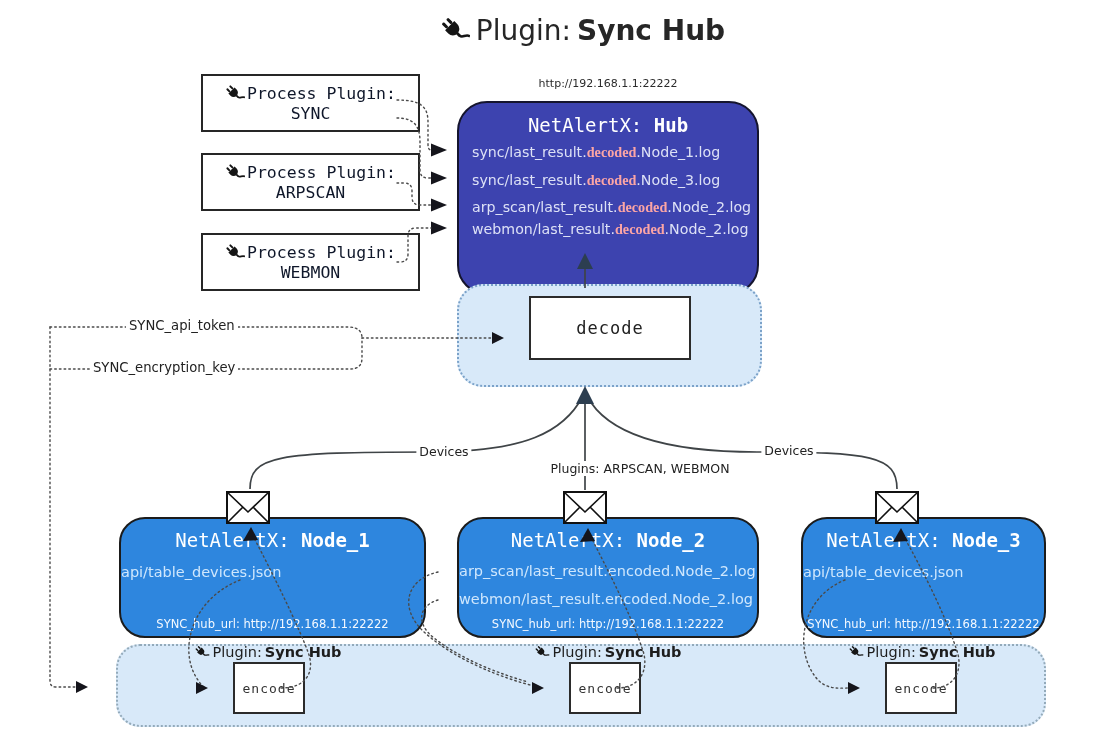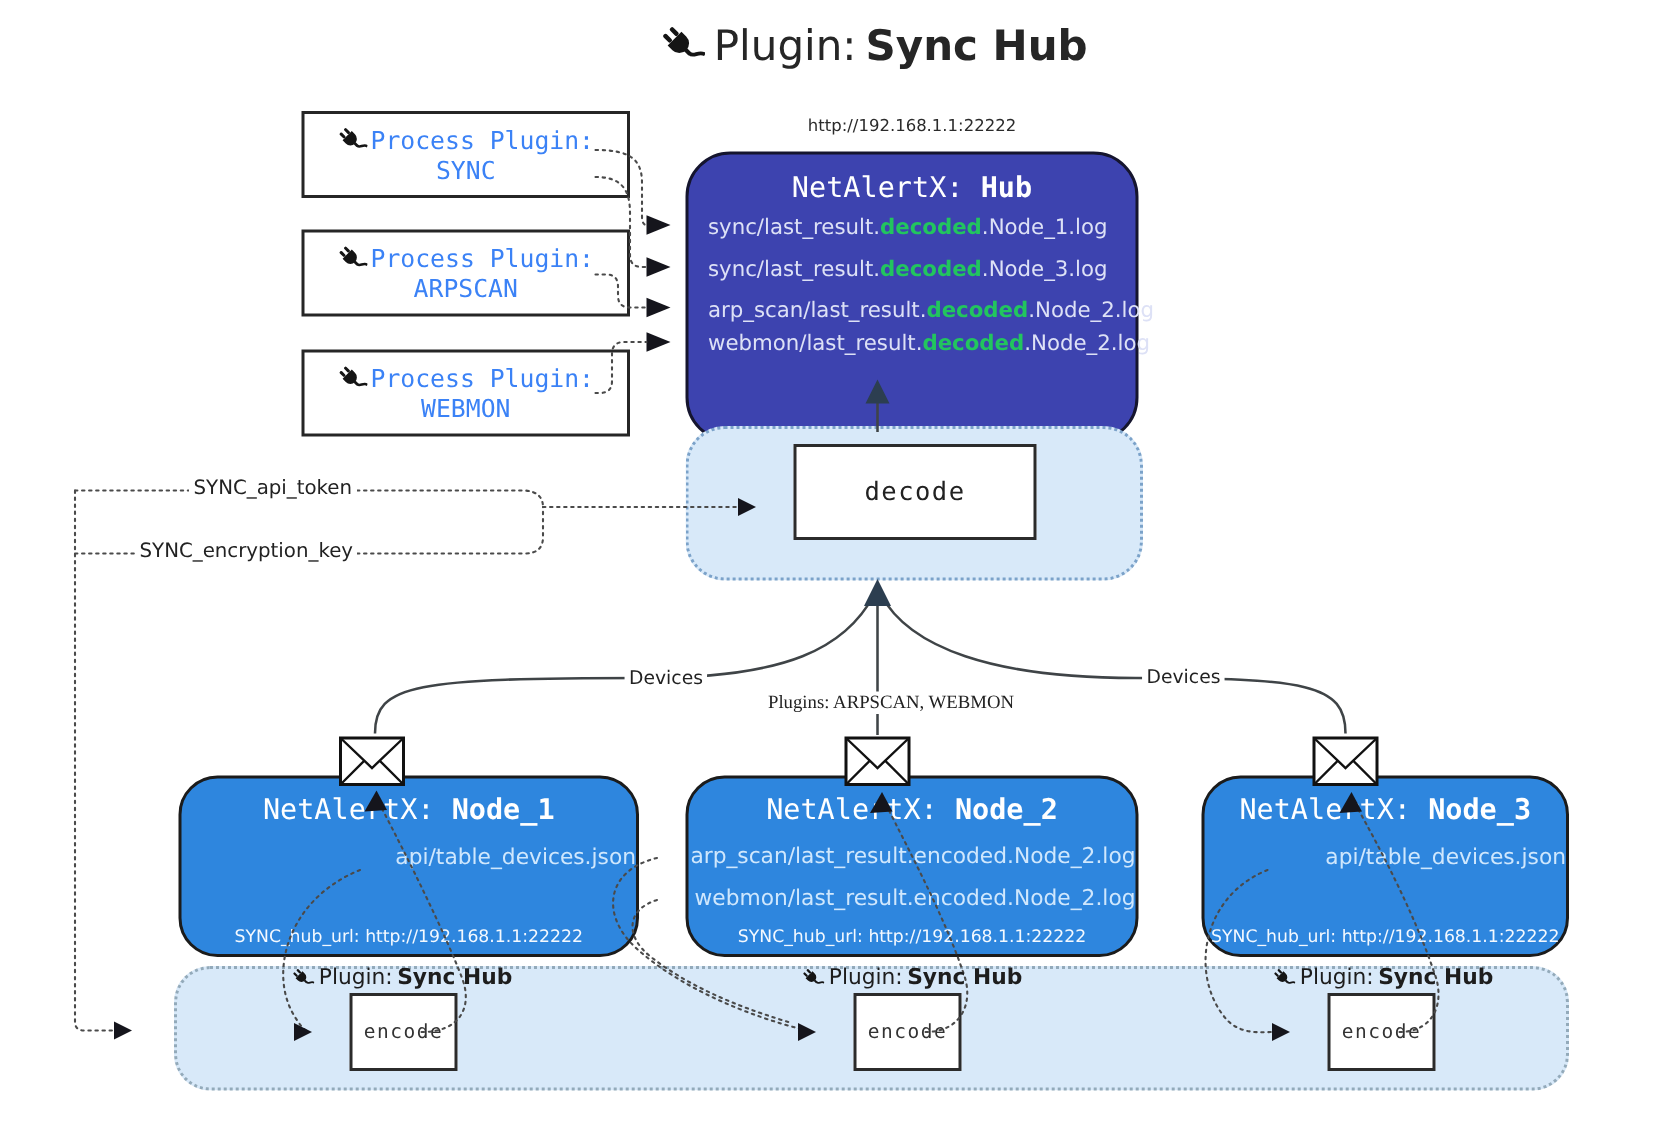--- a/index.html
+++ b/index.html
@@ -18,51 +18,51 @@
               gap:6px;font-size:28px;color:#262626;z-index:3;}
   .page-title .bold{font-weight:bold;}
 
   
   .hub-url{left:433px;top:77px;width:302px;text-align:center;font-size:11px;color:#2b2b2b;z-index:1;}
   .hub{left:433px;top:101px;width:302px;height:194px;background:#3d43af;border:2.5px solid #15152e;
        border-radius:30px;box-sizing:border-box;z-index:1;}
   .hub-title{position:absolute;left:0;top:11px;width:100%;text-align:center;color:#fff;font-size:19px;}
   .hub-title .bold{font-weight:bold;}
   .hub-line{position:absolute;left:13px;right:4px;font-size:14.2px;color:#dde1f6;white-space:nowrap;}
-  .hub-line b{color:#22c55e;}
+  .hub-line b{color:#fca5a5;font-family:Liberation Serif, serif;}
   .hl1{top:41px;} .hl2{top:69px;} .hl3{top:96px;} .hl4{top:118px;}
 
   
   .pbox{width:219px;height:58px;left:177px;background:#fff;border:2px solid #262626;box-sizing:border-box;
         display:flex;flex-direction:column;align-items:center;justify-content:center;z-index:1;
-        font-size:16.5px;color:#3b82f6;}
+        font-size:16.5px;color:#0f172a;}
   .pbox .row1{display:flex;align-items:center;gap:2px;}
   .pb1{top:74px;} .pb2{top:153px;} .pb3{top:233px;}
 
   
   .decode-wrap{left:433px;top:284px;width:305px;height:103px;background:#d8e9f9;border:2px dotted #7ba2c9;
                border-radius:26px;box-sizing:border-box;z-index:1;}
   .decode-box{left:505px;top:296px;width:162px;height:64px;background:#fff;border:2px solid #2b2b2b;
               box-sizing:border-box;display:flex;align-items:center;justify-content:center;
               font-size:17px;letter-spacing:1px;color:#222;z-index:1;}
 
   
   .wire-label{background:#fff;font-size:13.2px;color:#222;padding:0 3px;white-space:nowrap;z-index:3;}
   .lbl-token{left:102px;top:318px;}
   .lbl-key{left:66px;top:360px;}
   .lbl-devl{left:0;top:444px;transform:translateX(-50%);left:420px;font-size:12.5px;}
   .lbl-devr{left:765px;top:443px;transform:translateX(-50%);font-size:12.5px;}
-  .lbl-plug{left:570px;top:461px;transform:translateX(-50%);font-size:12.5px;font-family:Liberation Serif, serif;}
+  .lbl-plug{left:616px;top:461px;transform:translateX(-50%);font-size:12.5px;}
 
   
   .node{top:517px;height:121px;background:#2e86de;border:2.5px solid #1b1b1b;border-radius:26px;
         box-sizing:border-box;z-index:1;}
   .node-title{position:absolute;left:0;top:10px;width:100%;text-align:center;color:#fff;font-size:19px;}
   .node-title .bold{font-weight:bold;}
-  .node-line{position:absolute;left:0;width:100%;text-align:right;font-size:14.5px;color:#cfe7fd;white-space:nowrap;}
+  .node-line{position:absolute;left:0;width:100%;text-align:left;font-size:14.5px;color:#cfe7fd;white-space:nowrap;}
   .node-url{position:absolute;left:0;top:98px;width:100%;text-align:center;font-size:11.5px;color:#f4f9ff;}
   .nd1{left:95px;width:307px;}
   .nd2{left:433px;width:302px;}
   .nd3{left:777px;width:245px;}
 
   
   .band{left:92px;top:644px;width:930px;height:83px;background:#d8e9f9;border:2px dotted #93aaba;
         border-radius:24px;box-sizing:border-box;z-index:1;}
   .band-label{top:644px;transform:translateX(-50%);display:flex;align-items:center;gap:3px;
               font-size:14.5px;color:#1d1d1d;z-index:3;white-space:nowrap;}

